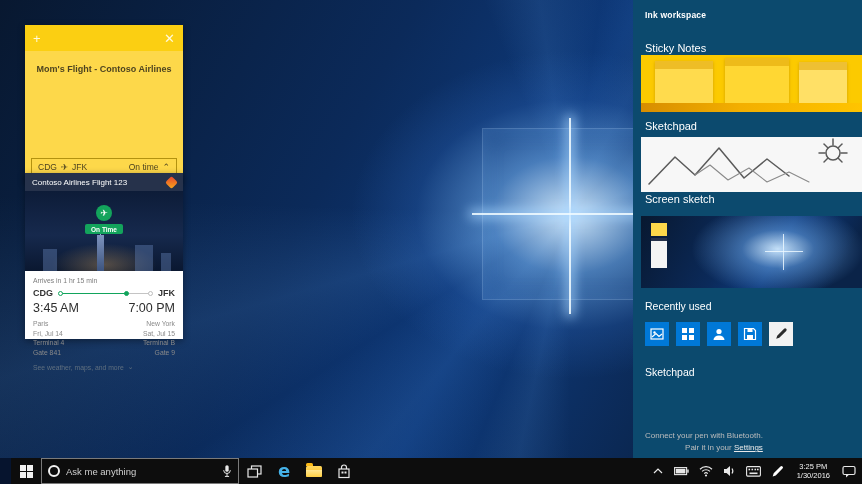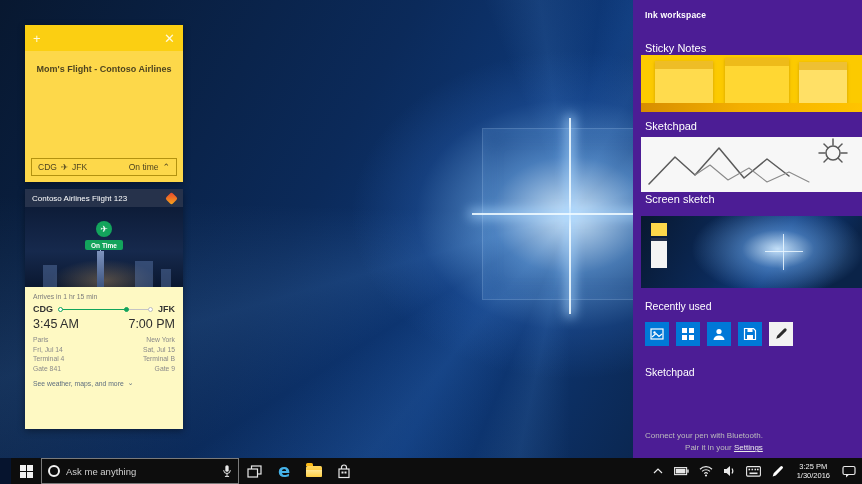--- a/index.html
+++ b/index.html
@@ -33,22 +33,22 @@
   .note-btn { color:rgba(255,252,230,.95); font-size:13px; line-height:13px; cursor:default; }
   .note-body { text-align:center; margin-top:12px; font-size:9px; line-height:12px; color:#4e4420; font-weight:700; }
   .note-flight-box { position:absolute; left:6px; right:6px; bottom:6px; height:18px;
     border:1px solid #b3920f; display:flex; justify-content:space-between; align-items:center;
     padding:0 6px; font-size:8.5px; color:#4e4420; }
   .note-route { display:flex; gap:4px; align-items:center; }
   .note-status { display:flex; gap:4px; align-items:center; }
   .note-chevron { font-size:9px; }
 
   
-  .flight-card { position:absolute; left:25px; top:189px; width:158px; height:240px;
-    background:#fef9c3; box-shadow:0 2px 7px rgba(0,0,0,.38); font-size:7px; }
+  .flight-card { position:absolute; left:25px; top:173px; width:158px; height:166px;
+    background:#ffffff; box-shadow:0 2px 7px rgba(0,0,0,.38); font-size:7px; }
   .card-header { height:18px; background:#26324b; color:#fff; display:flex; align-items:center;
     justify-content:space-between; padding:0 7px; font-size:8px; }
   .card-logo { width:9px; height:9px; border-radius:2px; transform:rotate(45deg);
     background:linear-gradient(135deg,#e8442c,#f7a81b); }
   .card-photo { position:relative; height:80px; overflow:hidden;
     background:
       radial-gradient(70px 28px at 50% 92%, rgba(255,195,110,.3), rgba(0,0,0,0) 75%),
       linear-gradient(180deg, #0d1c38 0%, #16294d 55%, #0a1730 100%); }
   .bldg { position:absolute; bottom:0; background:rgba(95,125,175,.45); }
   .b1 { left:18px; width:14px; height:22px; }
@@ -74,21 +74,21 @@
   .dot-start { left:0; border:1.4px solid #12a45c; }
   .dot-plane { left:70%; background:#12a45c; border:1.4px solid #12a45c; }
   .dot-end { right:0; border:1.4px solid #bdbdbd; }
   .times-row { display:flex; justify-content:space-between; align-items:baseline;
     font-size:12.5px; color:#2e2e2e; margin-bottom:4px; }
   .detail-row { display:flex; justify-content:space-between; font-size:6.8px;
     color:#8a8a8a; line-height:9.5px; }
   .card-footer { margin-top:6px; font-size:6.8px; color:#5f6f7f; display:flex; gap:4px; align-items:center; }
 
   
-  .ink-panel { position:absolute; right:0; top:0; width:229px; height:458px; background:#4c1d95; color:#fff; }
+  .ink-panel { position:absolute; right:0; top:0; width:229px; height:458px; background:#0c4a6e; color:#fff; }
   .ink-title { position:absolute; left:12px; top:10px; font-size:8.5px; font-weight:700; letter-spacing:.2px; }
   .section-label { position:absolute; left:12px; font-size:11px; font-weight:400; }
   .lbl-sticky { top:42px; }
   .lbl-sketch { top:120px; }
   .lbl-screen { top:193px; }
   .preview { position:absolute; left:8px; right:0; overflow:hidden; cursor:default; }
   .prev-sticky { top:55px; height:57px; background:#fcca00; }
   .pnote { position:absolute; box-shadow:0 1px 3px rgba(150,100,0,.4); }
   .pn1 { left:14px; top:6px; width:58px; height:45px; background:#ffdb4d; }
   .pn2 { left:84px; top:3px; width:64px; height:49px; background:#ffd733; }

